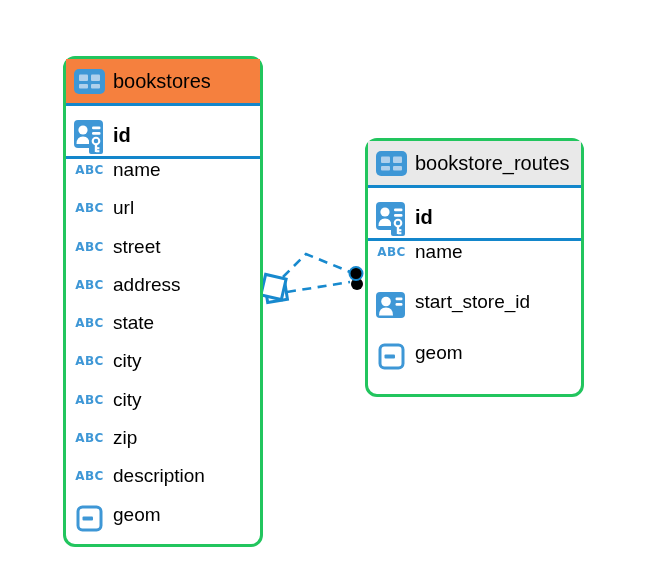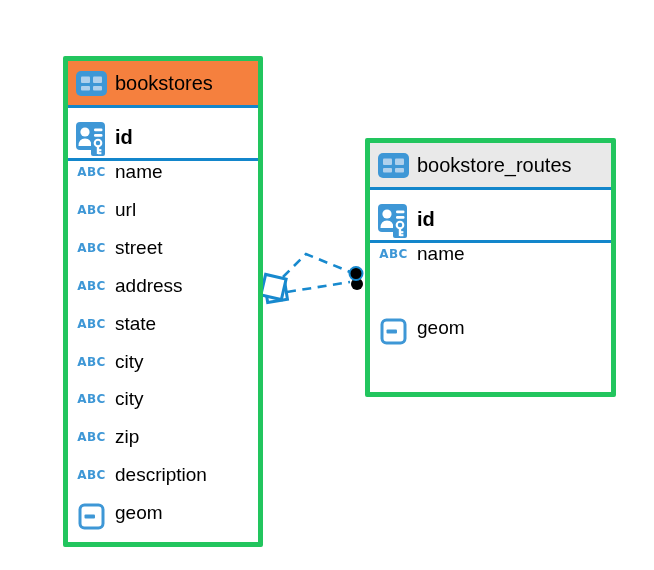--- a/index.html
+++ b/index.html
@@ -2,26 +2,26 @@
 <html><head>
 <meta charset="utf-8">
 <style>
   html,body { margin:0; padding:0; background:#fff; }
   .canvas {
     position:relative; width:654px; height:570px; background:#fff;
     font-family:"Liberation Sans","DejaVu Sans",sans-serif; color:#000;
     overflow:hidden;
   }
   .er-table {
-    position:absolute; background:#fff; border:5px solid #22c55e;
+    position:absolute; background:#fff; border:3px solid #22c55e;
     box-sizing:border-box; display:flex; flex-direction:column;
-    border-radius:2px;
+    border-radius:12px;
   }
   .tbl-left  { left:63px;  top:56px;  width:200px; height:491px; }
-  .tbl-right { left:365px; top:138px; width:251px; height:259px; }
+  .tbl-right { left:365px; top:138px; width:219px; height:259px; }
   .hdr {
     flex:0 0 44px; display:flex; align-items:center; gap:8px;
     padding:0 4px 0 7px; border-bottom:3px solid #1386CB;
     font-size:20px; white-space:nowrap; overflow:hidden;
   }
   .pkrow {
     flex:0 0 42px; display:flex; align-items:center; gap:8px;
     padding:8px 4px 0 7px; border-bottom:3px solid #1386CB;
     font-size:20px; font-weight:bold;
   }
@@ -205,20 +205,32 @@
         <div class="row">
           <span class="icon-box">
             <svg width="31" height="18" viewBox="0 0 31 18">
               <text x="15.5" y="13.5" text-anchor="middle" font-family="DejaVu Sans,sans-serif" font-size="12" font-weight="bold" fill="#3E97D6" letter-spacing="0.5">ABC</text>
             </svg>
           </span>
           <span class="lbl">name</span>
         </div>
         <div class="row">
           <span class="icon-box">
+            <svg width="30" height="26" viewBox="0 0 30 26">
+              <rect x="0" y="0" width="29" height="26" rx="4" fill="#3E97D6"></rect>
+              <circle cx="10" cy="9.5" r="4.8" fill="#fff"></circle>
+              <path d="M3 23.5 Q3 15.5 10 15.5 Q17 15.5 17 23.5 Z" fill="#fff"></path>
+              <rect x="19.5" y="5.5" width="7" height="2.8" rx="1.2" fill="#fff"></rect>
+              <rect x="19.5" y="11" width="7" height="2.8" rx="1.2" fill="#fff"></rect>
+            </svg>
+          </span>
+          <span class="lbl">start_store_id</span>
+        </div>
+        <div class="row">
+          <span class="icon-box">
             <svg width="27" height="27" viewBox="0 0 27 27">
               <rect x="2" y="2" width="23" height="23" rx="4.5" fill="none" stroke="#3E97D6" stroke-width="3"></rect>
               <rect x="6.5" y="11.5" width="10.5" height="4" rx="1" fill="#3E97D6"></rect>
             </svg>
           </span>
           <span class="lbl">geom</span>
         </div>
       </div>
   </div>
 

